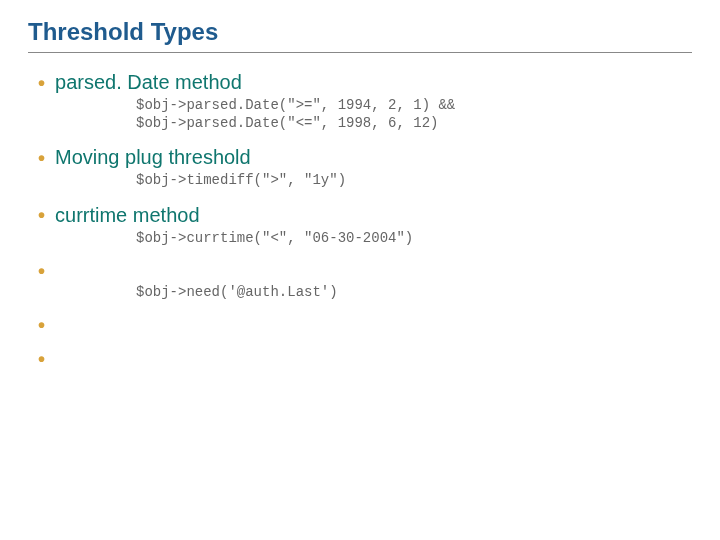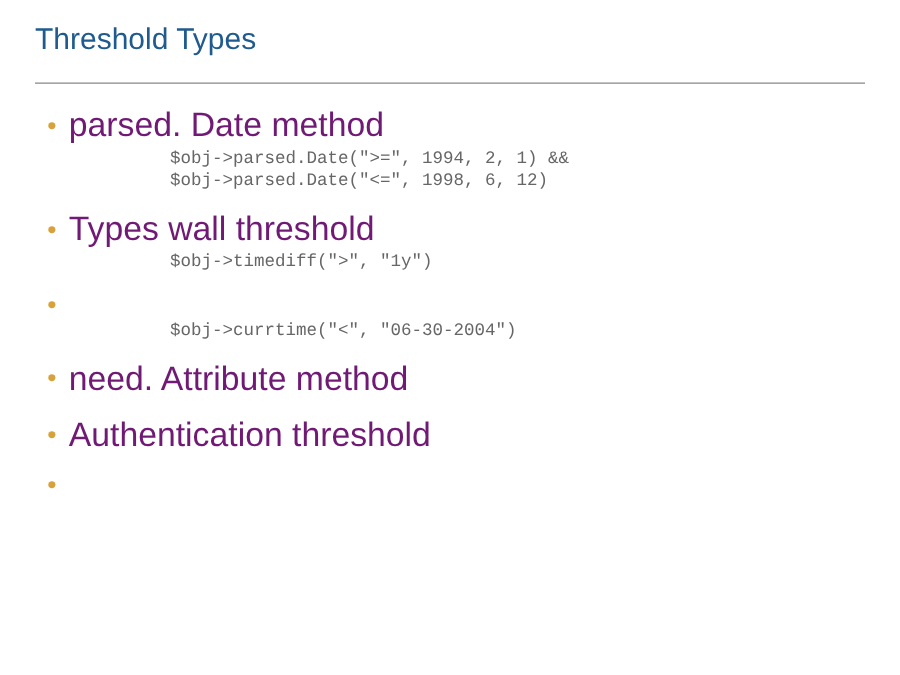--- a/index.html
+++ b/index.html
@@ -6,23 +6,23 @@
   body {
     width: 720px;
     height: 540px;
     background: #ffffff;
     font-family: Verdana, Geneva, sans-serif;
     padding: 18px 28px;
     color: #000;
   }
   .title {
     font-size: 24px;
-    font-weight: normal;
+    font-weight: bold;
     color: #1f5b8e;
-    margin-bottom: 20px;
+    margin-bottom: 6px;
   }
   .rule {
     border: none;
     border-top: 1px solid #888;
     margin-bottom: 18px;
   }
   .item {
     margin-bottom: 14px;
   }
   .item-head {
@@ -31,22 +31,22 @@
     padding-left: 10px;
   }
   .bullet {
     color: #d8a23a;
     font-size: 20px;
     line-height: 1;
     margin-right: 10px;
     font-weight: bold;
   }
   .item-title {
-    font-size: 27px;
-    color: #701a75;
+    font-size: 20px;
+    color: #0f766e;
   }
   .code-block {
     font-family: "Courier New", Courier, monospace;
     font-size: 14px;
     color: #666;
     margin-left: 108px;
     margin-top: 2px;
     line-height: 1.3;
     white-space: pre;
   }
@@ -62,43 +62,43 @@
     <span class="bullet">•</span>
     <span class="item-title">parsed. Date method</span>
   </div>
   <div class="code-block">$obj-&gt;parsed.Date("&gt;=", 1994, 2, 1) &amp;&amp;
 $obj-&gt;parsed.Date("&lt;=", 1998, 6, 12)</div>
 </div>
 
 <div class="item">
   <div class="item-head">
     <span class="bullet">•</span>
-    <span class="item-title">Types wall threshold</span>
+    <span class="item-title">Moving plug threshold</span>
   </div>
   <div class="code-block">$obj-&gt;timediff("&gt;", "1y")</div>
 </div>
 
 <div class="item">
   <div class="item-head">
     <span class="bullet">•</span>
+    <span class="item-title">currtime method</span>
   </div>
   <div class="code-block">$obj-&gt;currtime("&lt;", "06-30-2004")</div>
 </div>
 
 <div class="item">
   <div class="item-head">
     <span class="bullet">•</span>
-    <span class="item-title">need. Attribute method</span>
   </div>
+  <div class="code-block">$obj-&gt;need('@auth.Last')</div>
 </div>
 
 <div class="item">
   <div class="item-head">
     <span class="bullet">•</span>
-    <span class="item-title">Authentication threshold</span>
   </div>
 </div>
 
 <div class="item">
   <div class="item-head">
     <span class="bullet">•</span>
   </div>
 </div>
 
 </body></html>

